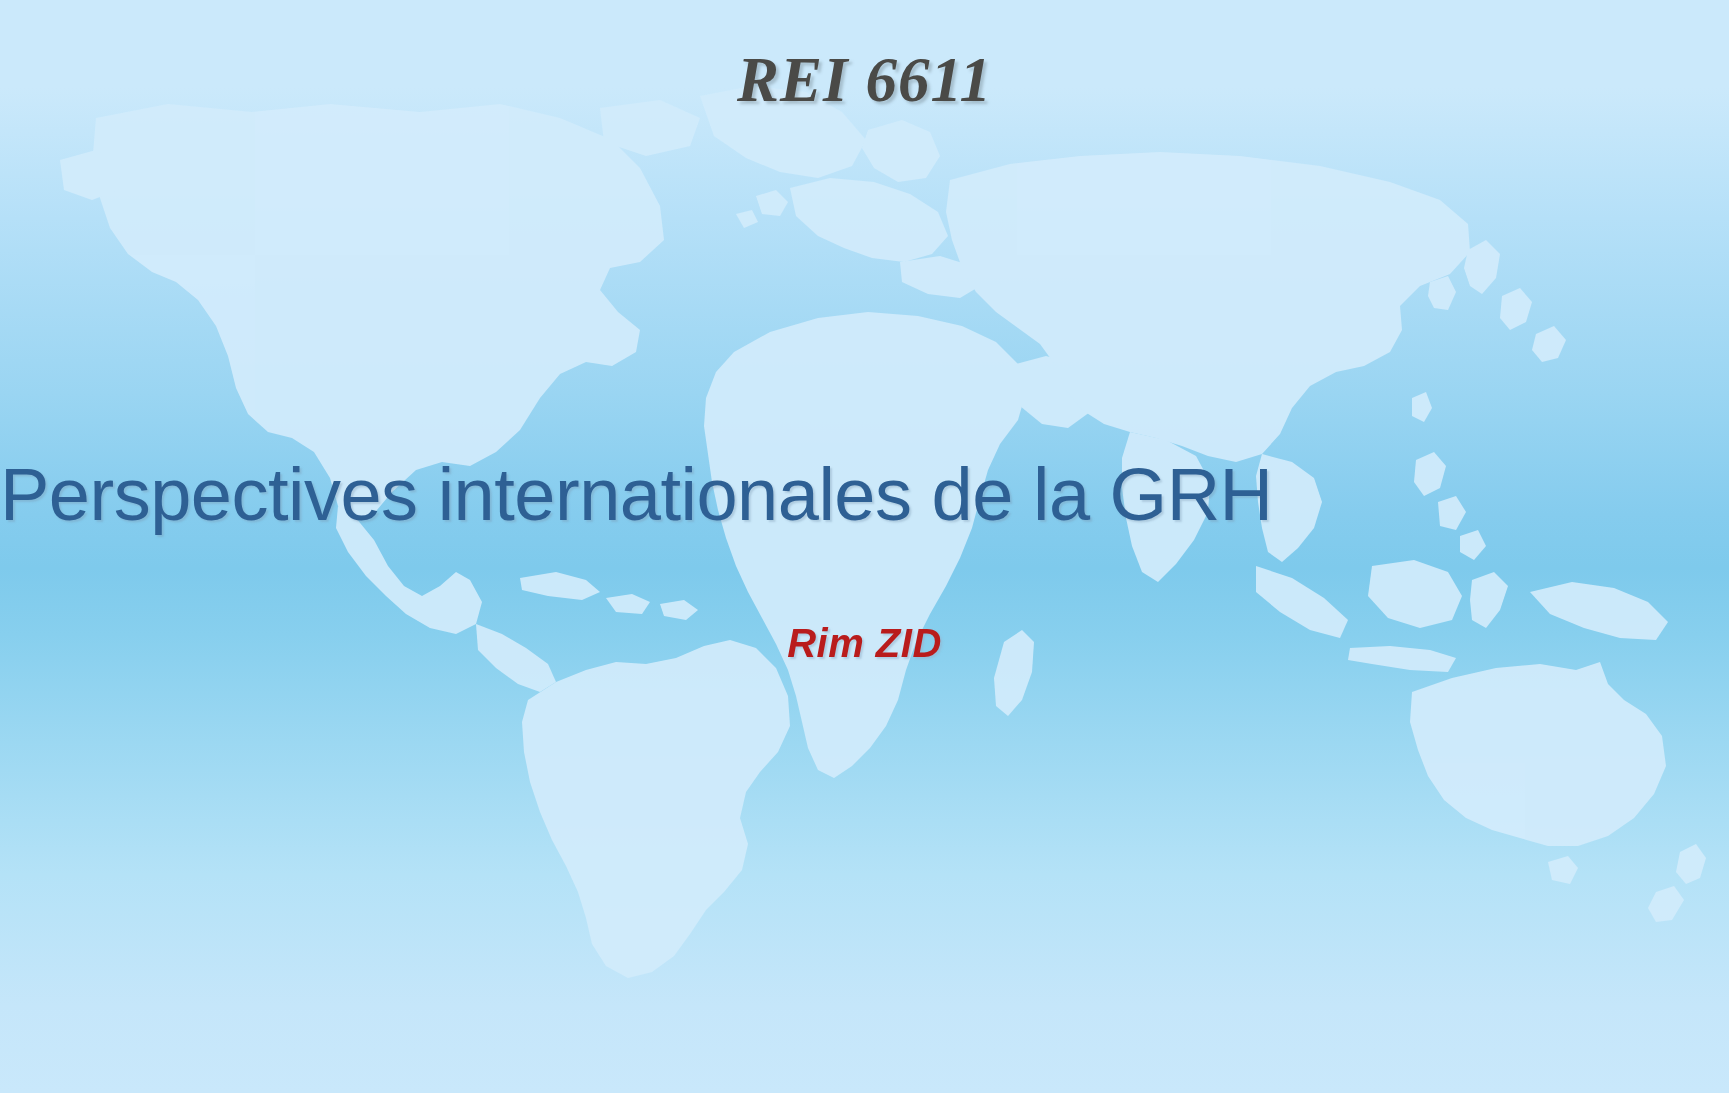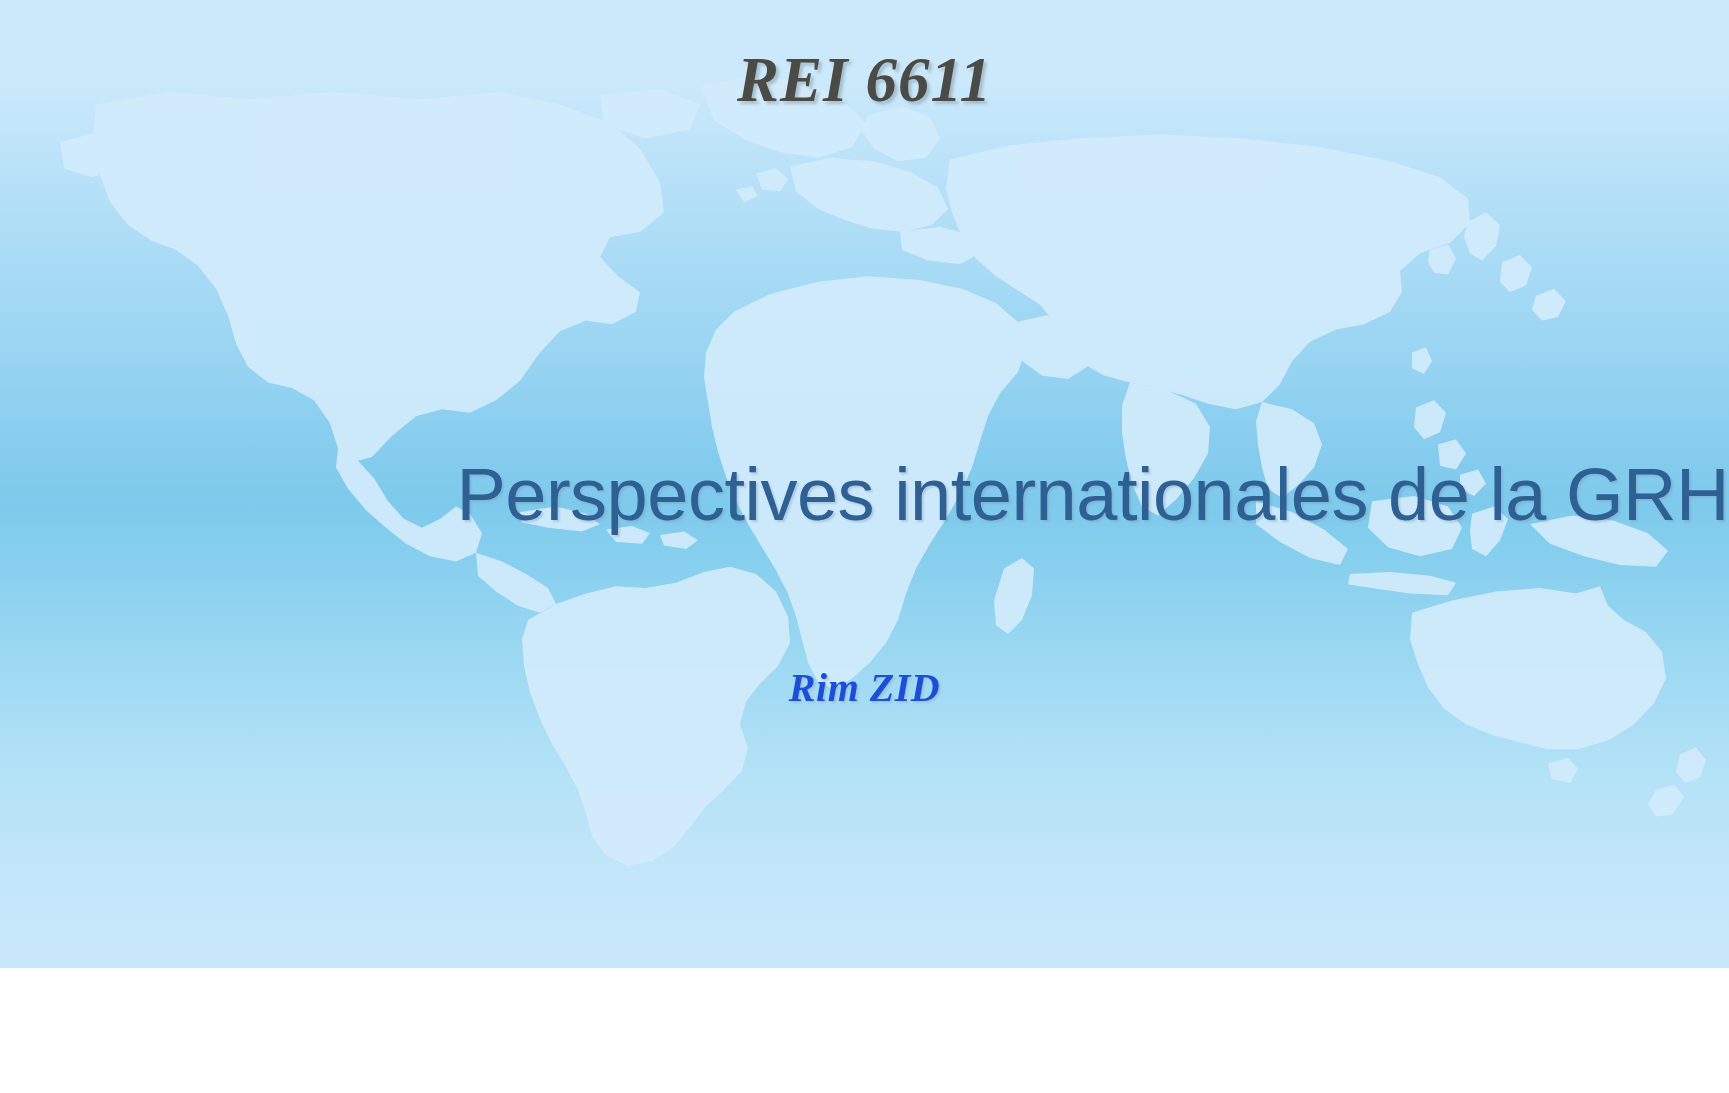--- a/index.html
+++ b/index.html
@@ -4,21 +4,21 @@
 <style>
   html, body {
     margin: 0;
     padding: 0;
     background: #ffffff;
   }
 
   #slide {
     position: relative;
     width: 1729px;
-    height: 968px;
+    height: 1093px;
     overflow: hidden;
     font-family: "Liberation Sans", sans-serif;
   }
 
   
   .bg-gradient {
     position: absolute;
     inset: 0;
     background: linear-gradient(
       to bottom,
@@ -73,48 +73,47 @@
     color: #4a4a47;
     text-shadow: 3px 3px 3px rgba(120,140,150,0.45);
     white-space: nowrap;
   }
 
   .slide-title {
     position: absolute;
     top: 452px;
     left: 0;
     right: 0;
-    text-align: right;
+    text-align: left;
     font-family: "Liberation Sans", sans-serif;
     font-weight: normal;
     font-size: 74px;
     letter-spacing: -0.5px;
     color: #2e6094;
     text-shadow: 2px 2px 2px rgba(120,150,175,0.35);
     white-space: nowrap;
   }
 
   .author-block {
     position: absolute;
     top: 620px;
     left: 0;
     right: 0;
     text-align: center;
   }
 
   .author-name,
   .author-credential {
-    font-family: Liberation Serif, serif;
+    font-family: Liberation Sans, sans-serif;
     font-style: italic;
     font-weight: bold;
-    color: #1d4ed8;
+    color: #b91c1c;
     text-shadow: 2px 2px 2px rgba(150,180,205,0.55);
     white-space: nowrap;
     line-height: 1.18;
-    margin-top: 44px;
   }
   .author-name {
     font-size: 40px;
     letter-spacing: 0.5px;
   }
   .author-credential {
     font-size: 40px;
     letter-spacing: 0.5px;
   }
 </style>

